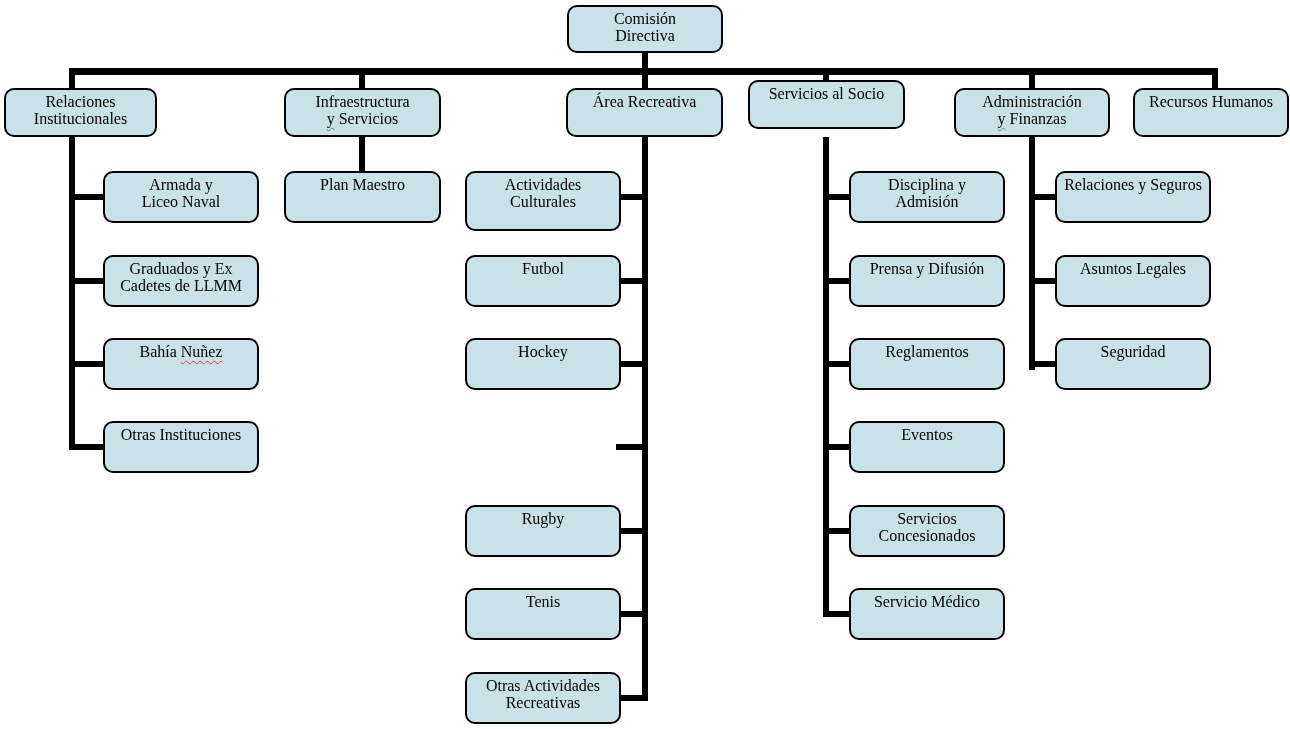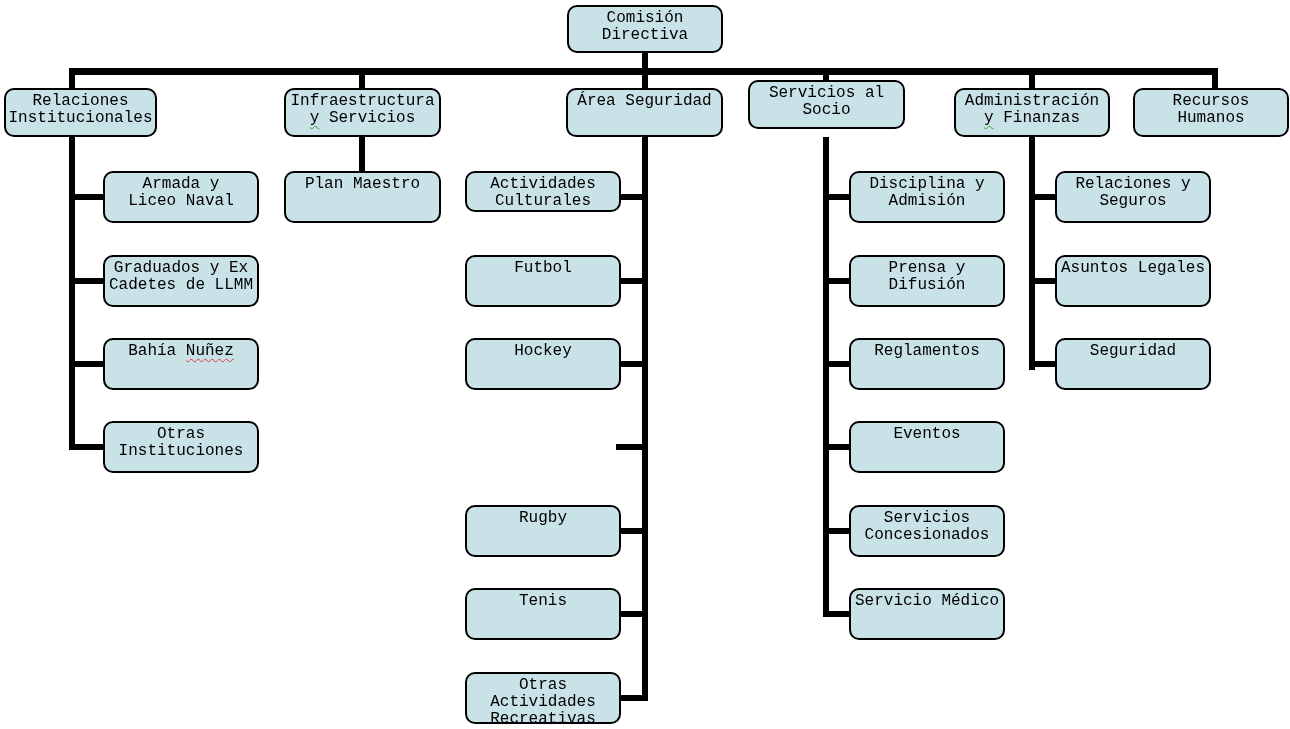--- a/index.html
+++ b/index.html
@@ -1,18 +1,18 @@
 <!DOCTYPE html>
 <html><head>
 <meta charset="utf-8">
 <style>
   html,body { margin:0; padding:0; background:#ffffff; }
   .canvas {
     position:relative; width:1290px; height:729px; background:#ffffff;
-    font-family:Liberation Mono, monospace; color:#000;
+    font-family:Liberation Serif, serif; color:#000;
     overflow:hidden;
   }
   .conn { position:absolute; background:#000000; }
   .node {
     position:absolute; box-sizing:border-box;
     background:#c9e2e7; border:2px solid #000000; border-radius:10px;
     display:flex; justify-content:center; align-items:flex-start;
     padding:3px 2px 0 2px; text-align:center;
     font-size:16px; line-height:17px;
   }
@@ -77,21 +77,21 @@
 
   <div class="node" style="left:4px;top:88px;width:153px;height:49px">
       <span class="lbl">Relaciones
 Institucionales</span>
     </div>
   <div class="node" style="left:284px;top:88px;width:157px;height:49px">
       <span class="lbl"><span>Infraestructura
 </span><span class="sq-green">y</span><span> Servicios</span></span>
     </div>
   <div class="node" style="left:566px;top:88px;width:157px;height:49px">
-      <span class="lbl">Área Seguridad</span>
+      <span class="lbl">Área Recreativa</span>
     </div>
   <div class="node" style="left:748px;top:80px;width:157px;height:49px">
       <span class="lbl">Servicios al Socio</span>
     </div>
   <div class="node" style="left:954px;top:88px;width:156px;height:49px">
       <span class="lbl"><span>Administración
 </span><span class="sq-green">y</span><span> Finanzas</span></span>
     </div>
   <div class="node" style="left:1133px;top:88px;width:156px;height:49px">
       <span class="lbl">Recursos Humanos</span>
@@ -109,21 +109,21 @@
       <span class="lbl"><span>Bahía </span><span class="sq-red">Nuñez</span><span></span></span>
     </div>
   <div class="node" style="left:103px;top:421px;width:156px;height:52px">
       <span class="lbl">Otras Instituciones</span>
     </div>
 
   <div class="node" style="left:284px;top:171px;width:157px;height:52px">
       <span class="lbl">Plan Maestro</span>
     </div>
 
-  <div class="node" style="left:465px;top:171px;width:156px;height:41px">
+  <div class="node" style="left:465px;top:171px;width:156px;height:60px">
       <span class="lbl">Actividades
 Culturales</span>
     </div>
   <div class="node" style="left:465px;top:255px;width:156px;height:52px">
       <span class="lbl">Futbol</span>
     </div>
   <div class="node" style="left:465px;top:338px;width:156px;height:52px">
       <span class="lbl">Hockey</span>
     </div>
   <div class="node" style="left:465px;top:588px;width:156px;height:52px">

